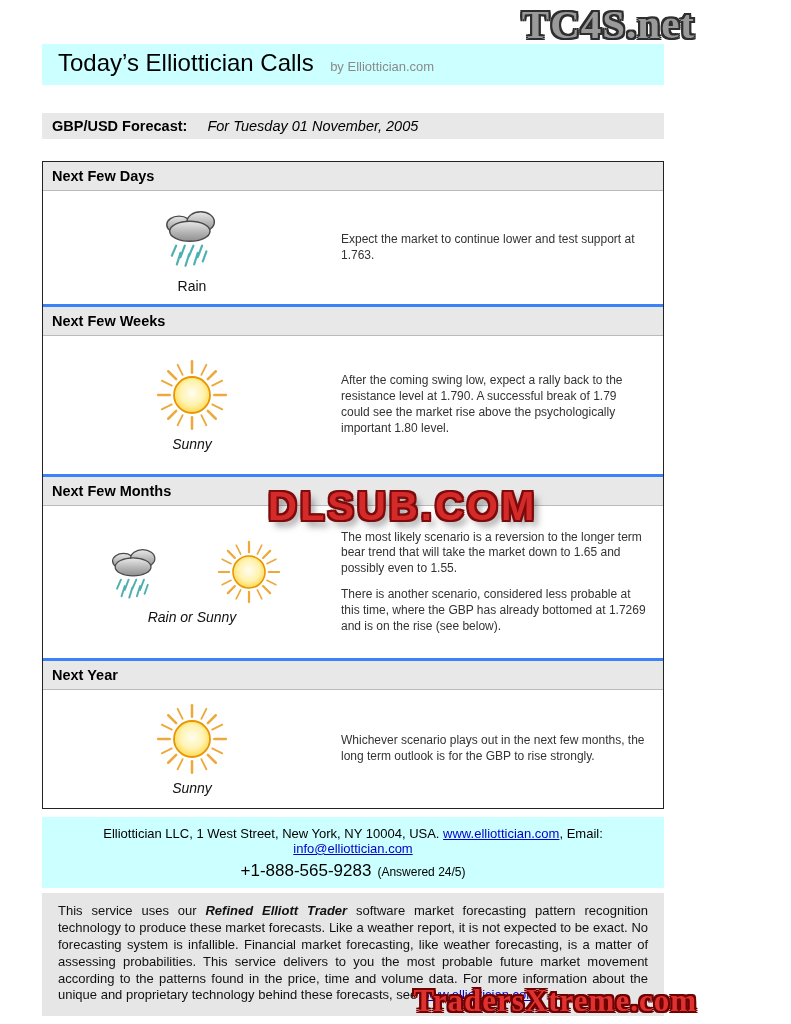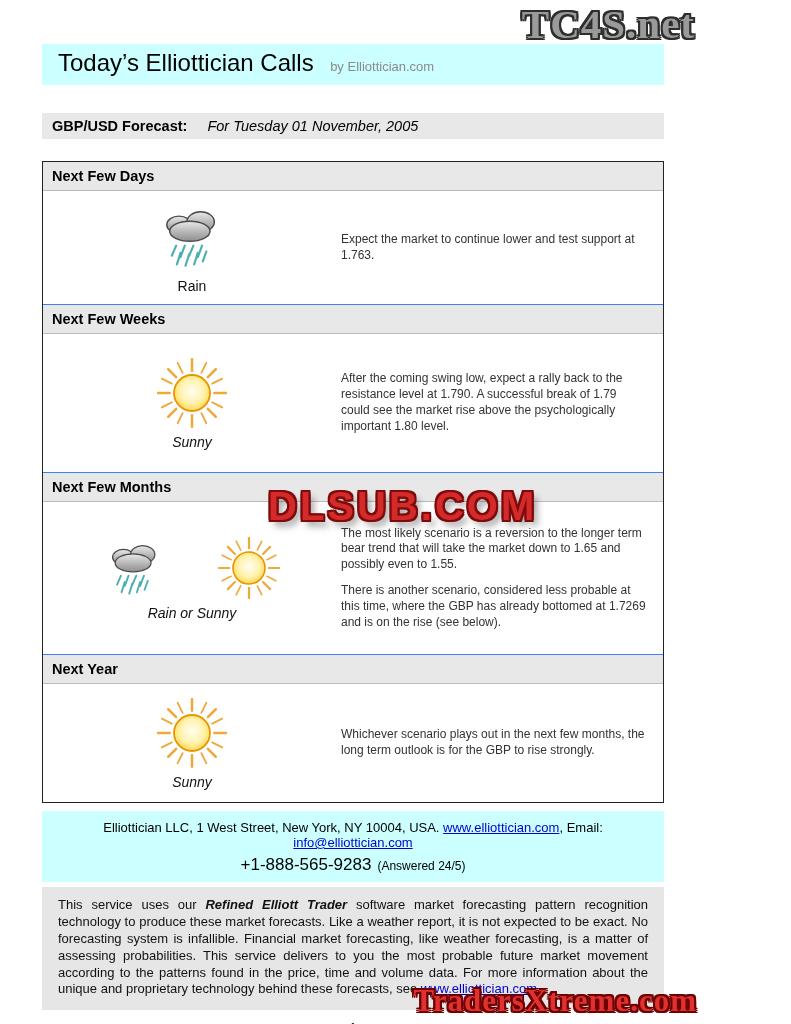--- a/index.html
+++ b/index.html
@@ -42,21 +42,21 @@
 
   
   .forecast-bar { margin-top: 28px; background: #e8e8e8; padding: 5px 10px; font-size: 14.5px; color: #000; }
   .fb-label { font-weight: bold; }
   .fb-date { font-style: italic; margin-left: 16px; }
 
   
   .forecast-table { margin-top: 22px; border: 1px solid #222; }
   .section-header {
     background: #e8e8e8; font-weight: bold; font-size: 14.5px; color: #000;
-    padding: 6px 9px; border-top: 1px solid #3b82f6; border-bottom: 1px solid #bbb;
+    padding: 6px 9px; border-top: 3px solid #3b82f6; border-bottom: 1px solid #bbb;
   }
   .section-header.first { border-top: none; }
   .section-row { display: flex; background: #fff; }
   .icon-cell { width: 298px; display: flex; flex-direction: column; align-items: center; justify-content: center; padding: 10px 0; }
   .icon-pair { display: flex; gap: 38px; align-items: center; }
   .icon { width: 84px; height: 72px; }
   .icon.small { width: 76px; height: 64px; }
   .caption { font-size: 14px; color: #111; margin-top: 5px; }
   .caption.italic { font-style: italic; }
   .text-cell { flex: 1; display: flex; flex-direction: column; justify-content: center; padding: 12px 16px 12px 0; font-size: 12px; color: #333; line-height: 1.32; }

